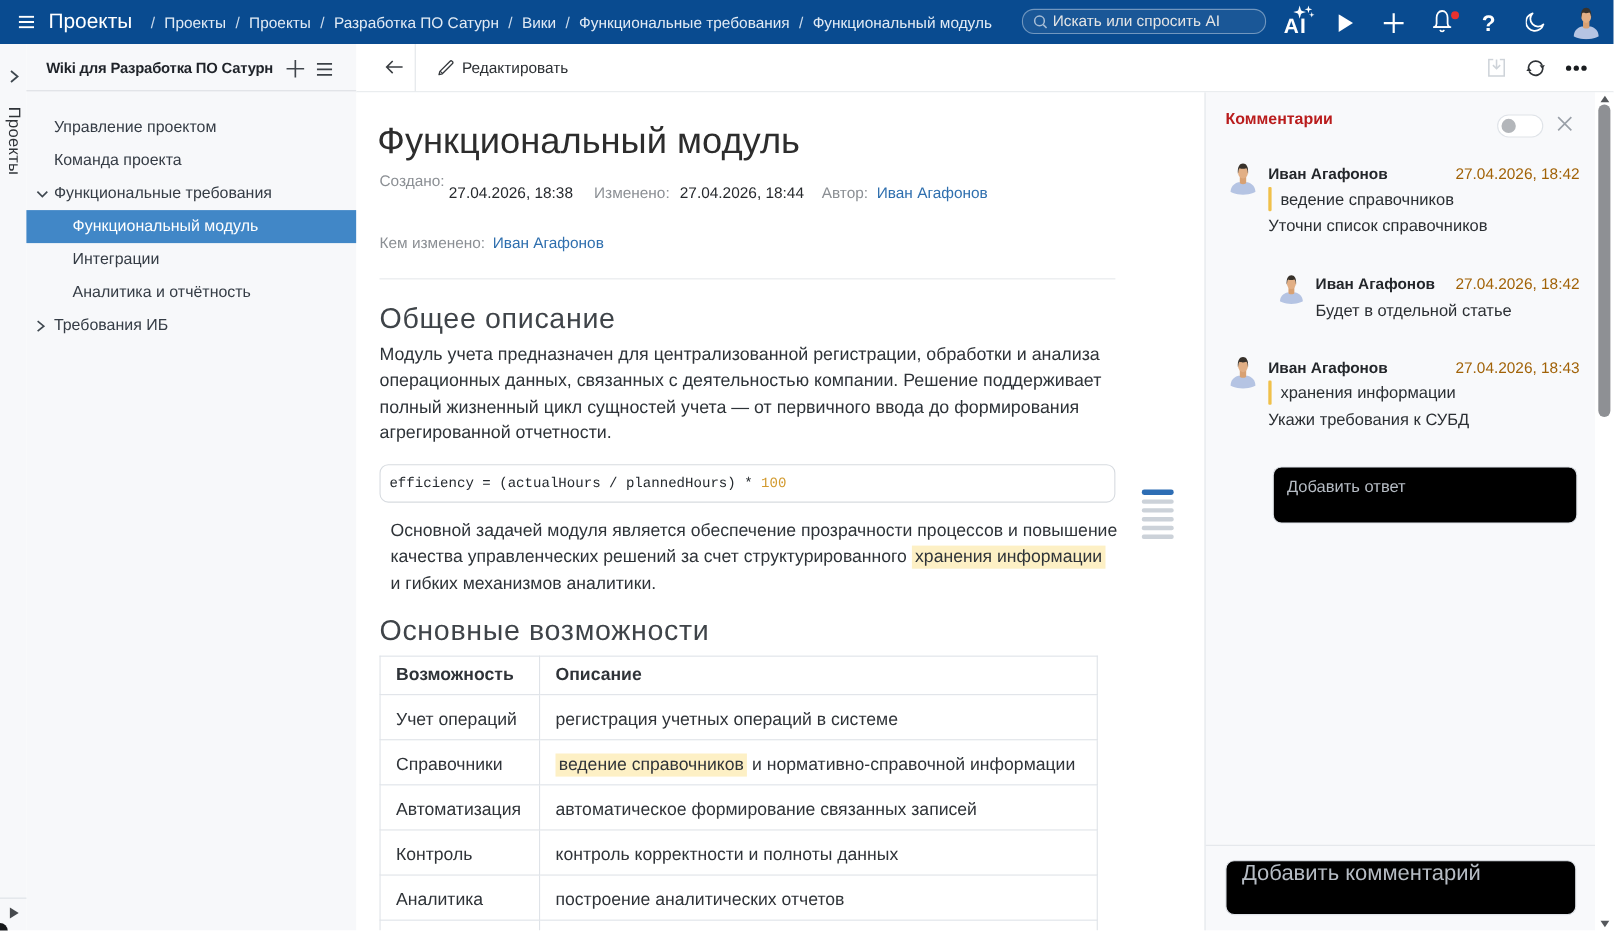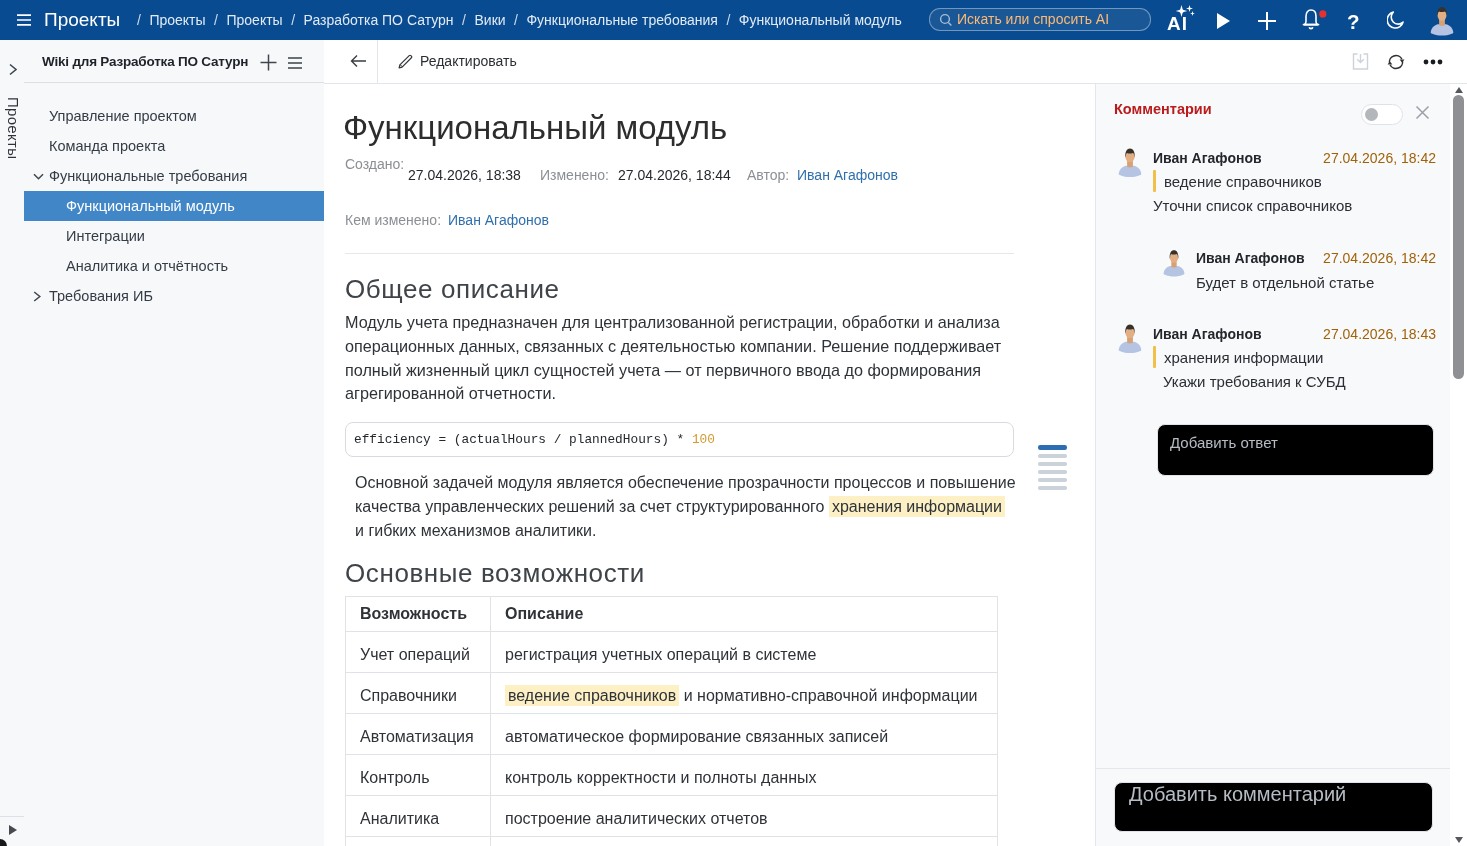--- a/index.html
+++ b/index.html
@@ -8,21 +8,21 @@
   #app { position:relative; width:1467px; height:656px; background:#fff; }
   .abs { position:absolute; }
 
   
   #topbar { position:absolute; left:0; top:0; width:1467px; height:40px; background:#094b90; }
   #topbar .title { position:absolute; left:44px; top:0; height:40px; line-height:40px; font-size:19px; color:#fff; }
   #crumbs { position:absolute; left:137px; top:0; height:40px; display:flex; align-items:center; font-size:14px; color:#e2ebf5; }
   #crumbs .sep { margin:0 8.5px; color:#cddcec; }
   #crumbs .s0 { margin-left:0; }
   #search { position:absolute; left:929px; top:8px; width:222px; height:23px; border:1px solid rgba(255,255,255,0.38); border-radius:11px; background:rgba(255,255,255,0.07); }
-  #search .ph { position:absolute; left:27px; top:0; line-height:21px; font-size:14px; color:#fdba74; }
+  #search .ph { position:absolute; left:27px; top:0; line-height:21px; font-size:14px; color:#e5e5e5; }
 
   
   #strip { position:absolute; left:0; top:40px; width:24px; height:806px; background:#f7f8fa; }
   #strip .vtext { position:absolute; left:4.5px; top:57px; writing-mode:vertical-rl; font-size:15px; color:#2f3338; letter-spacing:0.3px; }
   #strip .botline { position:absolute; left:0; top:776px; width:25px; border-top:1px solid #dde1e6; }
   #strip .tri { position:absolute; left:9px; top:785px; width:0; height:0; border-left:8px solid #46494d; border-top:5.5px solid transparent; border-bottom:5.5px solid transparent; }
   #corner-blob { position:absolute; left:0px; top:839px; width:7px; height:8px; background:#16181a; border-radius:0 7px 0 0; }
 
   
   #sidebar { position:absolute; left:24px; top:40px; width:300px; height:806px; background:#f7f8fa; }
@@ -323,21 +323,21 @@
 
     <svg class="abs cavatar" style="left:21px;top:238px" width="26" height="32" viewBox="0 0 26 31">
       <use href="#avatarg"></use>
     </svg>
     <div class="cname" style="left:57px;top:242px;">Иван Агафонов</div>
     <div class="cdate" style="right:14px;top:242px;">27.04.2026, 18:43</div>
     <div class="cquote" style="left:57px;top:262px;">
         <div class="bar"></div>
         <div class="qt">хранения информации</div>
       </div>
-    <div class="cmsg" style="left:57px;top:289px;margin-left:10px;">Укажи требования к СУБД</div>
+    <div class="cmsg" style="left:57px;top:289px;">Укажи требования к СУБД</div>
 
     <div class="inpbox" style="left:61px;top:340px;width:277px;height:52px;">
         <div class="ph">Добавить ответ</div>
       </div>
     <div class="botdiv"></div>
     <div class="inpbox" style="left:18px;top:698px;width:319px;height:50px;">
         <div class="ph" style="font-size:20px;left:14px;top:0;">Добавить комментарий</div>
       </div>
   </div>
 

